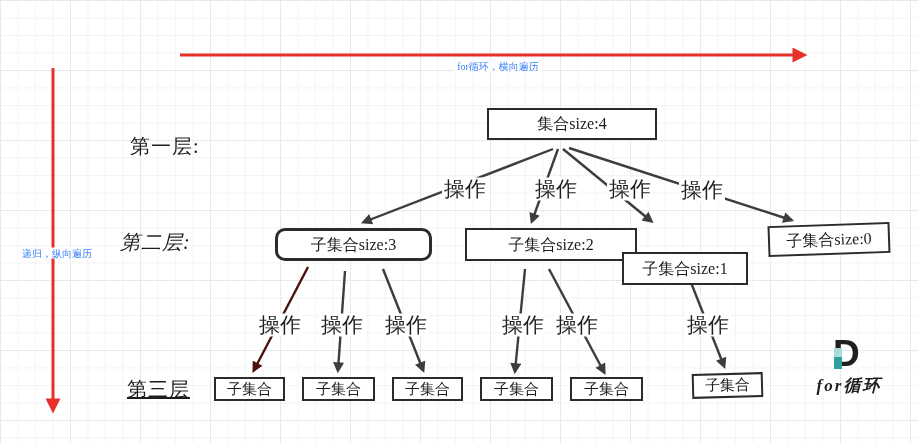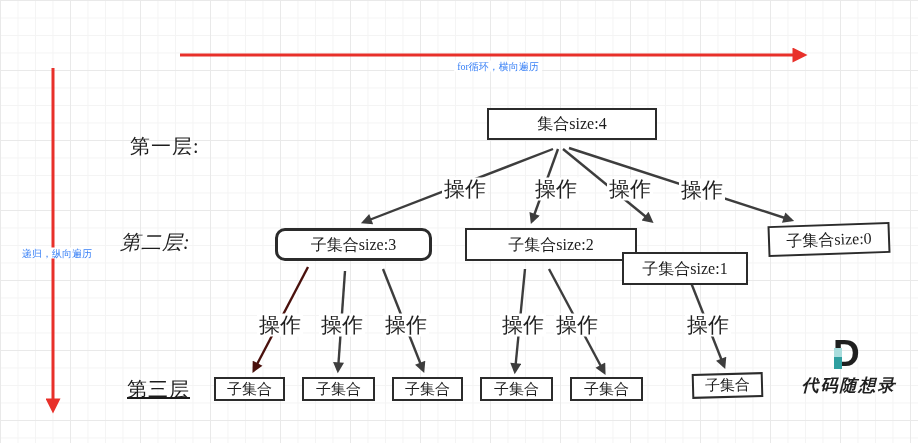--- a/index.html
+++ b/index.html
@@ -127,16 +127,16 @@
   <div class="edgelabel" style="left:406px;top:325px;">操作</div>
   <div class="edgelabel" style="left:523px;top:325px;">操作</div>
   <div class="edgelabel" style="left:577px;top:325px;">操作</div>
   <div class="edgelabel" style="left:708px;top:325px;">操作</div>
 
   <div class="logo">
     <div class="dwrap">
       <span class="dletter">D</span>
       <span class="tealbar"></span>
     </div>
-    <div class="logotext">代码随想录</div>
+    <div class="logotext">for循环</div>
   </div>
 
 </div>
 
 </body></html>

